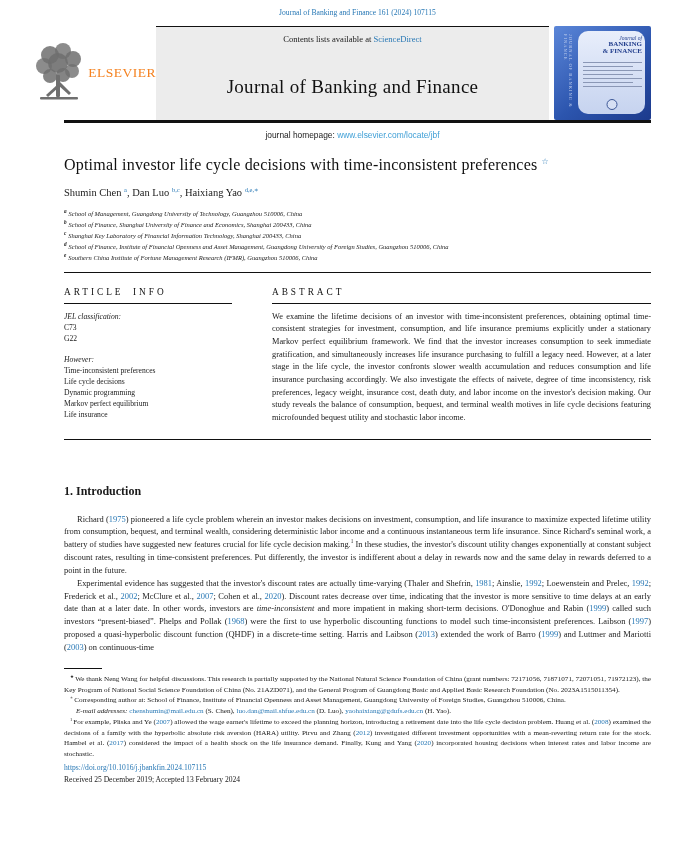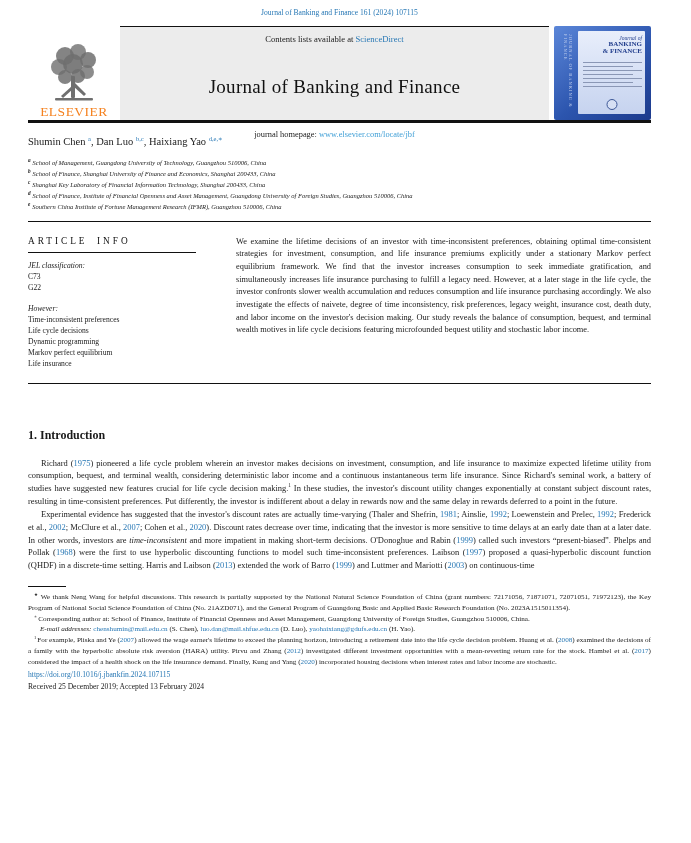--- a/index.html
+++ b/index.html
@@ -4,42 +4,42 @@
 <style>
   :root{
     --link:#2878b5; --link-light:#3f9fd6; --orange:#f58220;
     --banner:#ececec; --ink:#1a1a1a;
   }
   *{box-sizing:border-box;}
   html,body{margin:0;padding:0;background:#fff;}
   .page{
     width:691px;height:843px;margin:0 auto;background:#fff;color:var(--ink);
     font-family:"Liberation Serif","DejaVu Serif",serif;
-    padding:8px 40px 0 28px;overflow:hidden;position:relative;
+    padding:8px 40px 0 64px;overflow:hidden;position:relative;
   }
   .lnk{color:var(--link);}
   .lnk-light{color:var(--link-light);}
   .sup{vertical-align:super;font-size:0.62em;line-height:0;}
   .it{font-style:italic;}
 
   
   .masthead{text-align:center;font-size:7.6px;margin-bottom:9px;}
   .masthead span{color:var(--link);}
 
   
   .header{display:flex;align-items:stretch;border-bottom:3px solid #111;height:97px;}
-  .logo-col{width:92px;background:#fff;display:flex;flex-direction:column;align-items:center;justify-content:flex-end;padding-bottom:2px;}
+  .logo-col{width:92px;background:#fff;display:flex;align-items:center;justify-content:flex-end;padding-bottom:2px;}
   .logo-col svg{display:block;}
   .elsevier-word{font-family:"Liberation Serif",serif;color:var(--orange);font-size:13.5px;letter-spacing:0.5px;line-height:1;margin-top:1px;}
   .banner{flex:1;background:var(--banner);border-top:1px solid #111;display:flex;flex-direction:column;align-items:center;justify-content:space-between;padding:7px 4px 8px 4px;gap:32px;}
   .contents-line{font-size:8.6px;}
   .jtitle{font-size:19px;letter-spacing:0.3px;color:#111;}
-  .homepage-line{font-family:Liberation Serif, serif;font-size:8.4px;color:#222;}
+  .homepage-line{font-family:Liberation Sans, sans-serif;font-size:8.4px;color:#222;}
   .cover{width:97px;margin-left:5px;background:linear-gradient(140deg,#5b86d8 0%,#2c55ae 55%,#1c3a8c 100%);border-radius:2px;position:relative;overflow:hidden;}
-  .cover-inner{position:absolute;top:5px;right:6px;bottom:6px;left:24px;background:linear-gradient(180deg,#e8eefb,#c6d3ef);border-radius:1px;padding:4px 3px 3px 5px;}
+  .cover-inner{position:absolute;top:5px;right:6px;bottom:6px;left:24px;background:linear-gradient(180deg,#e8eefb,#c6d3ef);border-radius:10px;padding:4px 3px 3px 5px;}
   .cover-spine{position:absolute;top:8px;left:7px;width:12px;height:80%;color:#cdd9f2;font-size:4.5px;writing-mode:vertical-rl;letter-spacing:1px;opacity:.9;}
   .cover-t1{font-size:5.5px;color:#24408e;text-align:right;font-style:italic;}
   .cover-t2{font-size:7px;color:#24408e;text-align:right;font-weight:bold;line-height:1.05;}
   .cover-lines{margin-top:6px;}
   .cover-lines div{height:1px;background:#8a97b5;margin:3px 0;}
   .cover-lines div:nth-child(2n){width:85%;}
   .cover-circle{position:absolute;bottom:4px;left:50%;transform:translateX(-50%);width:11px;height:11px;border:1.5px solid #3c5797;border-radius:50%;background:#d7e0f4;}
 
   
   .paper-title{font-size:16px;color:#111;margin-top:33px;letter-spacing:0.2px;}
@@ -126,20 +126,21 @@
             <div></div>
             <div></div>
             <div></div>
             <div></div>
         </div>
         <div class="cover-circle"></div>
       </div>
     </div>
   </div>
 
+  <div class="paper-title"><span>Optimal investor life cycle decisions with time-inconsistent preferences </span><span class="lnk sup">☆</span></div>
 
   <div class="authors"><span>Shumin Chen </span><span class="lnk sup">a</span><span>, Dan Luo </span><span class="lnk sup">b,c</span><span>, Haixiang Yao </span><span class="lnk sup">d,e,∗</span></div>
 
   <div class="affils">
       <div class="aff"><span class="aff-sup">a</span><span>School of Management, Guangdong University of Technology, Guangzhou 510006, China</span></div>
       <div class="aff"><span class="aff-sup">b</span><span>School of Finance, Shanghai University of Finance and Economics, Shanghai 200433, China</span></div>
       <div class="aff"><span class="aff-sup">c</span><span>Shanghai Key Laboratory of Financial Information Technology, Shanghai 200433, China</span></div>
       <div class="aff"><span class="aff-sup">d</span><span>School of Finance, Institute of Financial Openness and Asset Management, Guangdong University of Foreign Studies, Guangzhou 510006, China</span></div>
       <div class="aff"><span class="aff-sup">e</span><span>Southern China Institute of Fortune Management Research (IFMR), Guangzhou 510006, China</span></div>
     </div>
@@ -158,20 +159,21 @@
         <div>
             <div>Time-inconsistent preferences</div>
             <div>Life cycle decisions</div>
             <div>Dynamic programming</div>
             <div>Markov perfect equilibrium</div>
             <div>Life insurance</div>
           </div>
       </div>
     </div>
     <div class="abs-col">
+      <div class="col-heading">ABSTRACT</div>
       <div class="abs-text">We examine the lifetime decisions of an investor with time-inconsistent preferences, obtaining optimal time-consistent strategies for investment, consumption, and life insurance premiums explicitly under a stationary Markov perfect equilibrium framework. We find that the investor increases consumption to seek immediate gratification, and simultaneously increases life insurance purchasing to fulfill a legacy need. However, at a later stage in the life cycle, the investor confronts slower wealth accumulation and reduces consumption and life insurance purchasing accordingly. We also investigate the effects of naivete, degree of time inconsistency, risk preferences, legacy weight, insurance cost, death duty, and labor income on the investor's decision making. Our study reveals the balance of consumption, bequest, and terminal wealth motives in life cycle decisions featuring microfounded bequest utility and stochastic labor income.</div>
     </div>
   </div>
 
   <div class="sec-heading">1. Introduction</div>
 
   <div class="intro">
       <p><span>Richard (</span><span class="lnk">1975</span><span>) pioneered a life cycle problem wherein an investor makes decisions on investment, consumption, and life insurance to maximize expected lifetime utility from consumption, bequest, and terminal wealth, considering deterministic labor income and a continuous instantaneous term life insurance. Since Richard's seminal work, a battery of studies have suggested new features crucial for life cycle decision making.</span><span class="sup">1</span><span> In these studies, the investor's discount utility changes exponentially at constant subject discount rates, resulting in time-consistent preferences. Put differently, the investor is indifferent about a delay in rewards now and the same delay in rewards deferred to a point in the future.</span></p>
       <p><span>Experimental evidence has suggested that the investor's discount rates are actually time-varying (Thaler and Shefrin, </span><span class="lnk">1981</span><span>; Ainslie, </span><span class="lnk">1992</span><span>; Loewenstein and Prelec, </span><span class="lnk">1992</span><span>; Frederick et al., </span><span class="lnk">2002</span><span>; McClure et al., </span><span class="lnk">2007</span><span>; Cohen et al., </span><span class="lnk">2020</span><span>). Discount rates decrease over time, indicating that the investor is more sensitive to time delays at an early date than at a later date. In other words, investors are </span><span class="it">time-inconsistent</span><span> and more impatient in making short-term decisions. O'Donoghue and Rabin (</span><span class="lnk">1999</span><span>) called such investors “present-biased”. Phelps and Pollak (</span><span class="lnk">1968</span><span>) were the first to use hyperbolic discounting functions to model such time-inconsistent preferences. Laibson (</span><span class="lnk">1997</span><span>) proposed a quasi-hyperbolic discount function (QHDF) in a discrete-time setting. Harris and Laibson (</span><span class="lnk">2013</span><span>) extended the work of Barro (</span><span class="lnk">1999</span><span>) and Luttmer and Mariotti (</span><span class="lnk">2003</span><span>) on continuous-time</span></p>
     </div>

